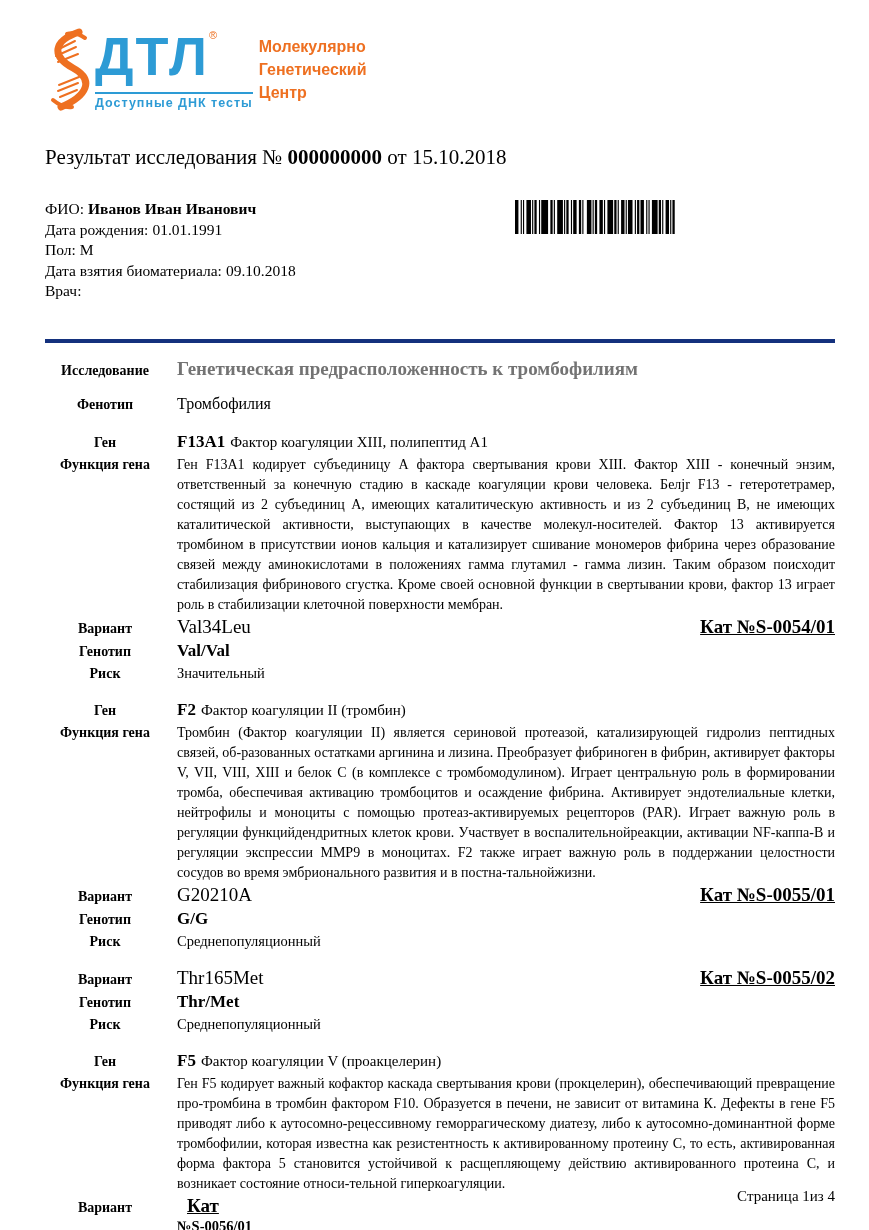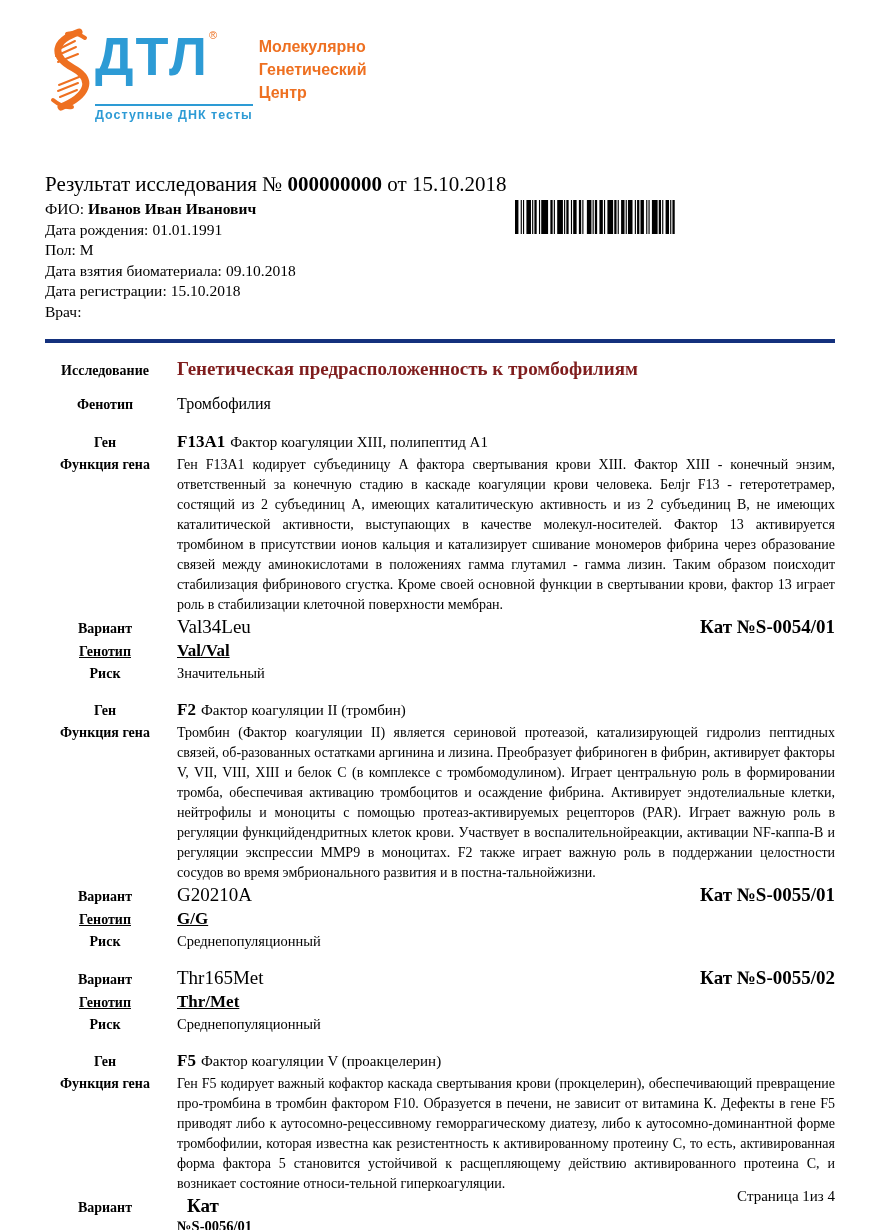--- a/index.html
+++ b/index.html
@@ -17,33 +17,33 @@
   .logo { position:absolute; left:45px; top:28px; display:flex; align-items:flex-start; }
   .dna { width:46px; height:84px; flex:none; }
   .brand-block { margin-left:4px; }
   .brand-line { display:flex; align-items:flex-start; }
   .brand {
     font-family:"Liberation Sans", sans-serif;
     font-weight:bold; font-size:54px; line-height:56px;
     color:#2d9bd5; letter-spacing:2px;
   }
   .regmark { font-family:"Liberation Sans", sans-serif; color:#ee7021; font-size:11px; line-height:11px; margin-top:2px; }
-  .tagline-wrap { border-top:2px solid #2d9bd5; margin-top:20px; padding-top:2px; }
+  .tagline-wrap { border-top:2px solid #2d9bd5; margin-top:8px; padding-top:2px; }
   .tagline {
     font-family:"Liberation Sans", sans-serif;
     color:#2d9bd5; font-size:12.5px; font-weight:bold; letter-spacing:1px; white-space:nowrap;
   }
   .center-name { margin-left:6px; padding-top:7px; }
   .center-name div {
     font-family:"Liberation Sans", sans-serif;
     color:#ee7021; font-size:16px; line-height:23px; font-weight:600;
   }
 
   
-  .doc-title { position:absolute; left:45px; top:172px; font-size:21px; white-space:nowrap; }
+  .doc-title { position:absolute; left:45px; top:145px; font-size:21px; white-space:nowrap; }
   .doc-title .num { font-weight:bold; }
 
   
   .patient { position:absolute; left:45px; top:199px; font-size:15.5px; line-height:20.5px; }
   .p-line .pl { }
   .p-line .pv { margin-left:4px; }
   .p-line .pv.bold { font-weight:bold; }
 
   
   .barcode { position:absolute; left:515px; top:200px; width:162px; height:34px; }
@@ -54,38 +54,38 @@
   
   .report { position:absolute; left:45px; top:357px; width:790px; }
   .row { display:flex; align-items:baseline; }
   .lbl {
     width:120px; flex:none; text-align:center;
     font-weight:bold; font-size:14px; line-height:20px;
   }
   .val { margin-left:12px; flex:1; min-width:0; }
 
   .study-row { margin-bottom:14px; }
-  .study-title { font-size:19px; font-weight:bold; color:#7f1d1d; line-height:24px; }
+  .study-title { font-size:19px; font-weight:bold; color:#737373; line-height:24px; }
 
   .phen-row { margin-bottom:17px; }
   .phen-val { font-size:16px; font-weight:normal; }
 
   .gene-row { margin-bottom:2px; }
   .gene-name { font-size:17px; font-weight:bold; margin-right:5px; }
   .gene-desc { font-size:15px; }
 
   .func-row { margin-bottom:2px; }
   .func-text { font-size:14px; line-height:20px; text-align:justify; }
 
   .variant-row { margin-bottom:1px; }
   .variant-line { display:flex; justify-content:space-between; align-items:baseline; font-size:19px; line-height:20px; }
-  .kat { font-weight:bold; white-space:nowrap; margin-left:10px; }
+  .kat { font-weight:bold; white-space:nowrap; margin-left:10px;text-decoration:underline; }
   .kat2 { font-weight:bold; font-size:14.5px; line-height:20px; }
 
-  .genotype-row { margin-bottom:1px;text-decoration:underline; }
+  .genotype-row { margin-bottom:1px; }
   .genotype-val { font-size:17px; font-weight:bold; line-height:22px; }
 
   .risk-row { margin-bottom:16px; }
   .risk-val { font-size:14.5px; line-height:20px; }
 
   
   .footer { position:absolute; top:1188px; right:34px; font-size:15px; }
 </style>
 </head>
 <body>
@@ -124,21 +124,20 @@
     </div>
   </div>
 
   <div class="doc-title"><span>Результат исследования № </span><span class="num">000000000</span><span> от 15.10.2018</span></div>
 
   <div class="patient">
     <div class="p-line"><span class="pl">ФИО:</span><span class="pv bold">Иванов Иван Иванович</span></div>
     <div class="p-line"><span class="pl">Дата рождения:</span><span class="pv">01.01.1991</span></div>
     <div class="p-line"><span class="pl">Пол:</span><span class="pv">М</span></div>
     <div class="p-line"><span class="pl">Дата взятия биоматериала:</span><span class="pv">09.10.2018</span></div>
-    <div class="p-line"><span class="pl">Дата регистрации:</span><span class="pv">15.10.2018</span></div>
     <div class="p-line"><span class="pl">Врач:</span><span class="pv"></span></div>
   </div>
 
   <svg class="barcode" viewBox="0 0 142 34" preserveAspectRatio="none">
     <g fill="#000">
       <rect x="0" y="0" width="3" height="34"></rect>
         <rect x="5" y="0" width="1" height="34"></rect>
         <rect x="7" y="0" width="1" height="34"></rect>
       <rect x="10" y="0" width="4" height="34"></rect>
         <rect x="15" y="0" width="1" height="34"></rect>

